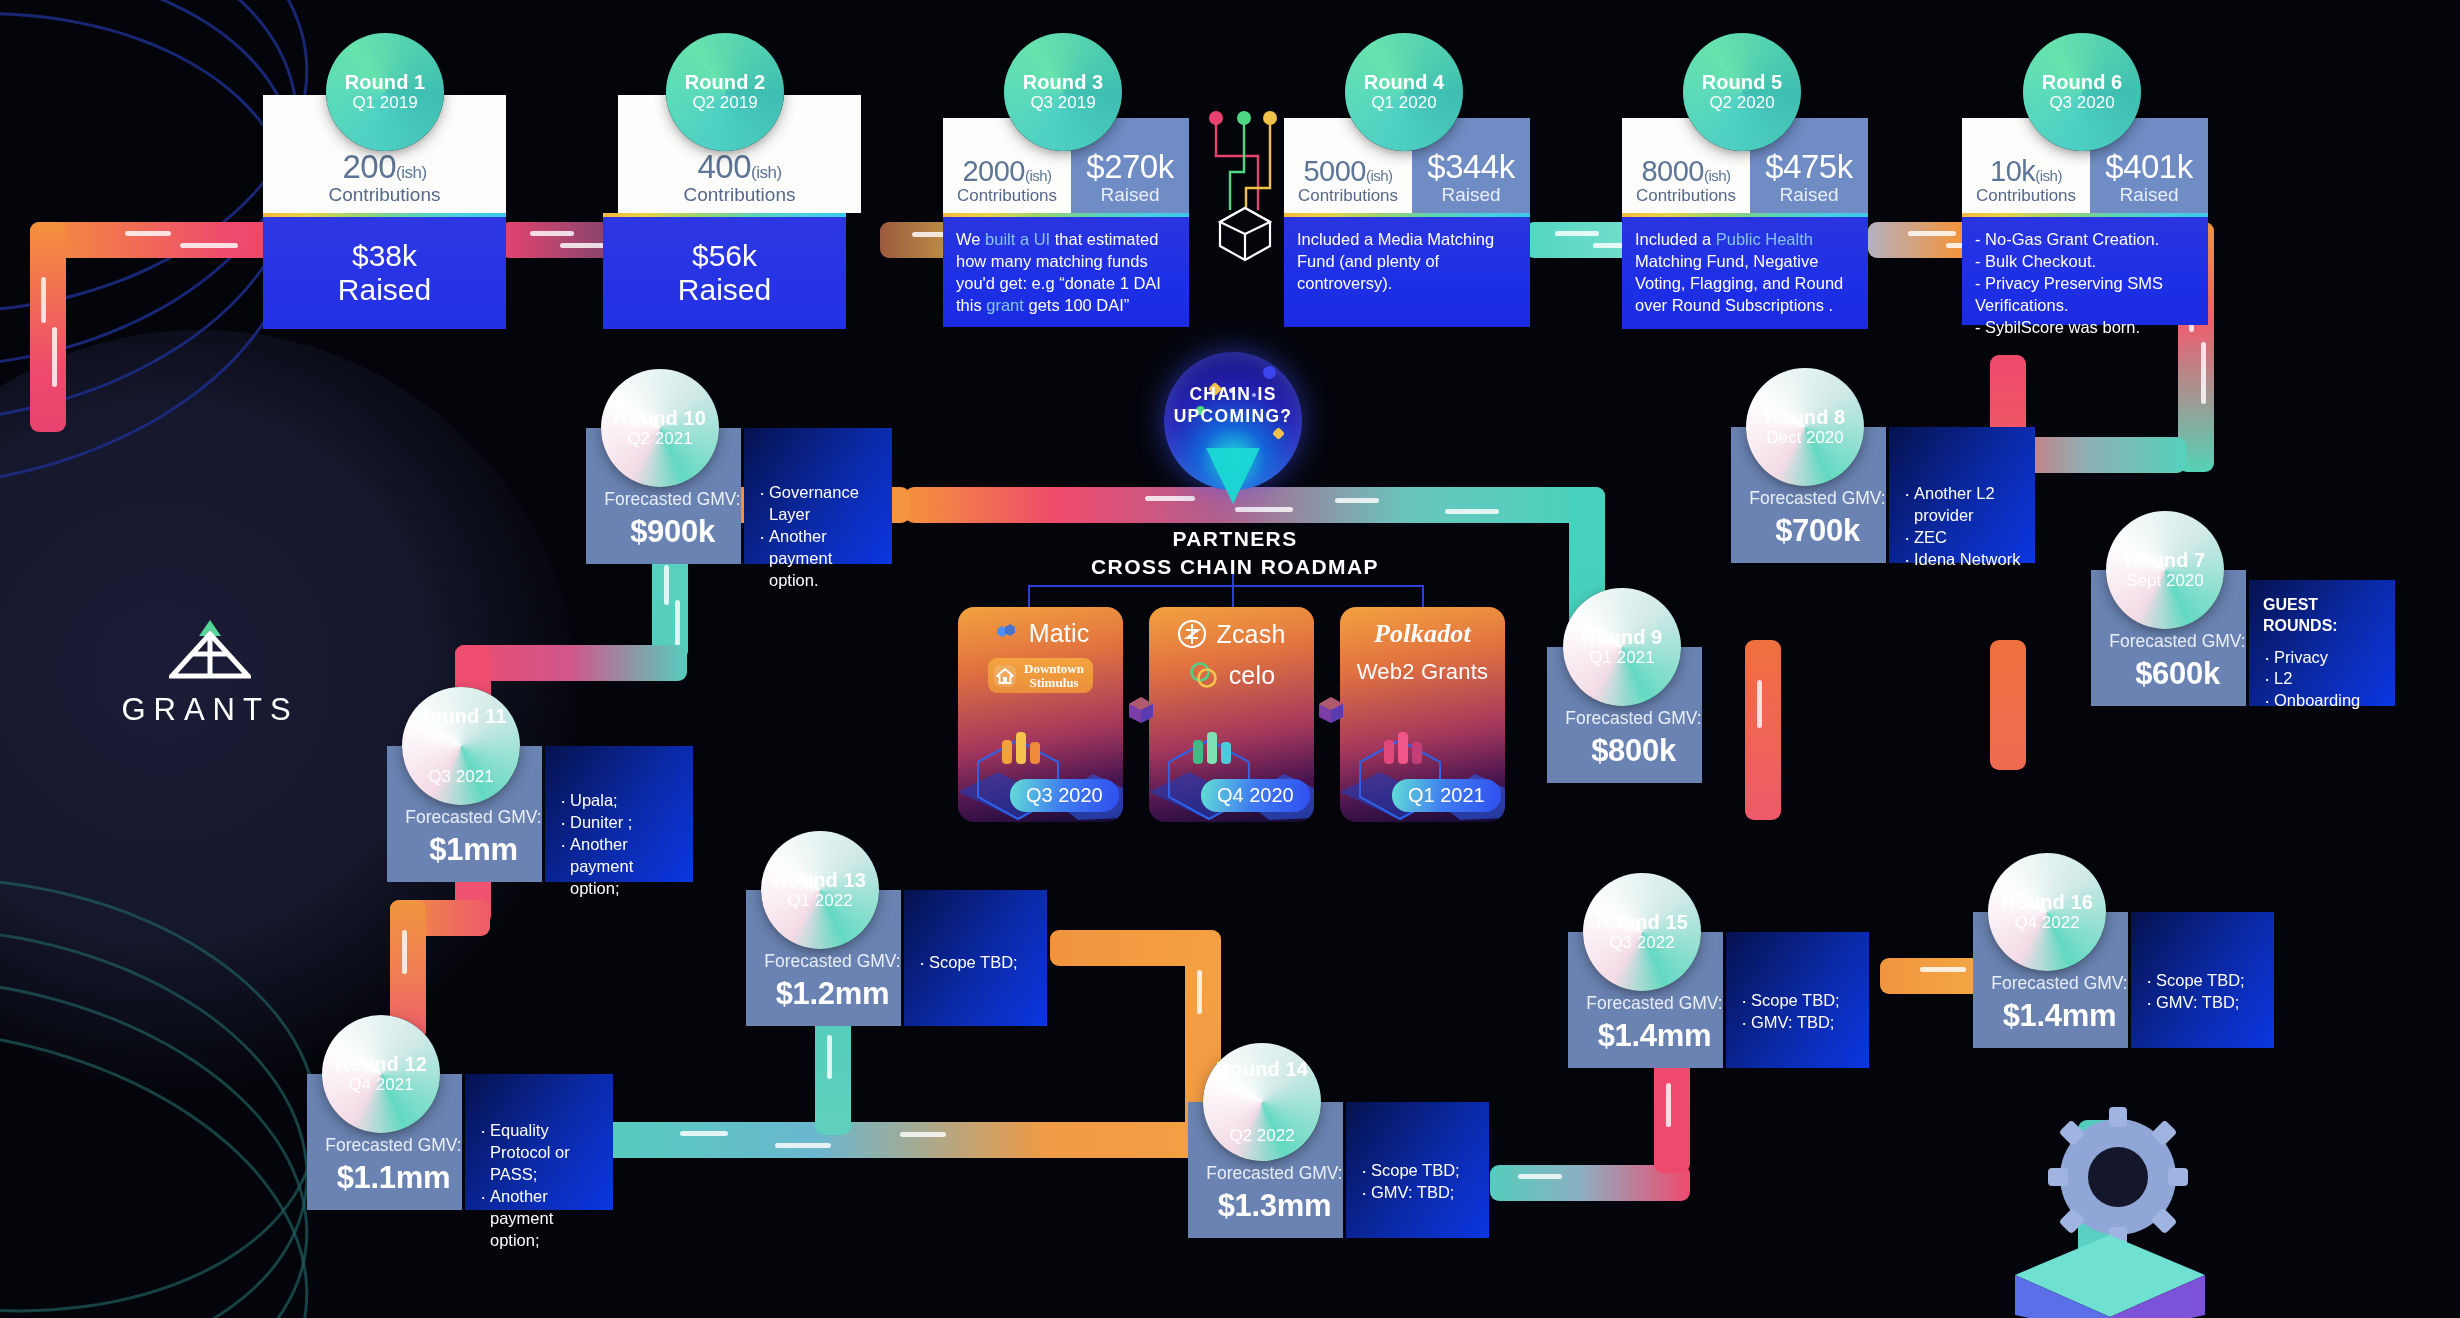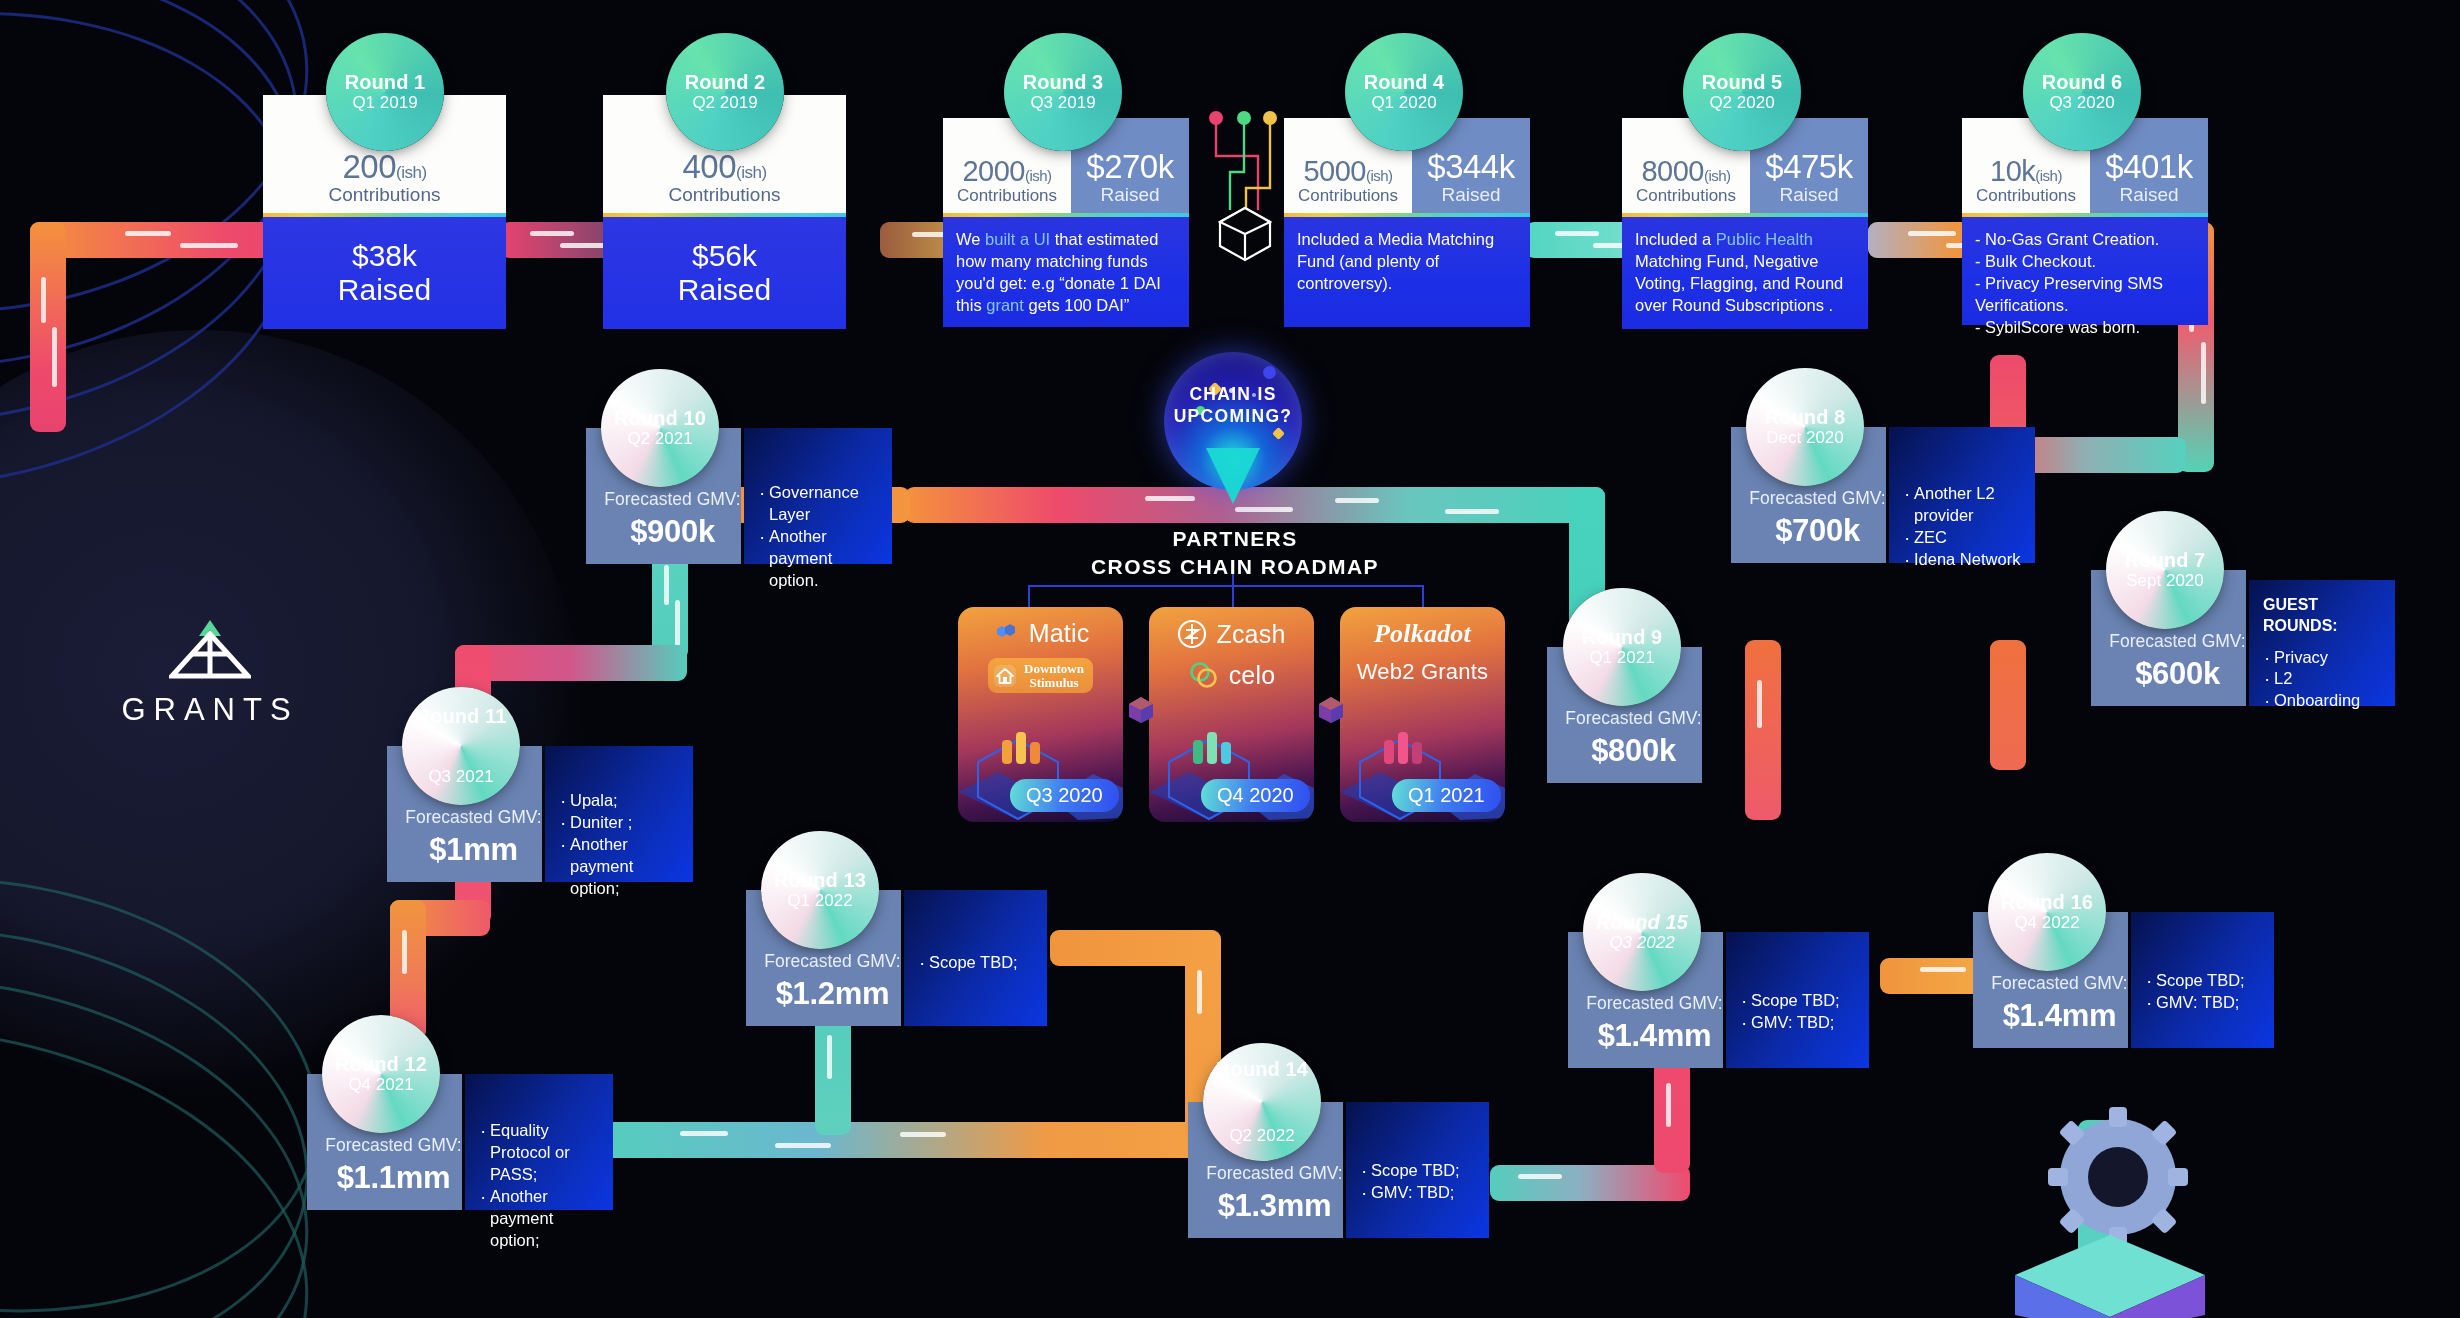--- a/index.html
+++ b/index.html
@@ -269,21 +269,21 @@
   <div class="rainbow" style="left:263px;top:213px;width:243px;"></div>
   <div class="raised-big" style="left:263px;top:217px;width:243px;height:112px;">
     <div>$38k</div>
     <div>Raised</div>
   </div>
 
   <div class="badge past" style="left:673px;top:40px;">
     <div class="bt">Round 2</div>
     <div class="bq">Q2 2019</div>
   </div>
-  <div class="stat-white" style="left:603px;top:95px;width:243px;height:118px;">
+  <div class="stat-white" style="left:618px;top:95px;width:243px;height:118px;">
     <div class="num"><span>400</span><span class="ish">(ish)</span></div>
     <div class="lbl">Contributions</div>
   </div>
   <div class="rainbow" style="left:603px;top:213px;width:243px;"></div>
   <div class="raised-big" style="left:603px;top:217px;width:243px;height:112px;">
     <div>$56k</div>
     <div>Raised</div>
   </div>
 
   <div class="badge past" style="left:1011px;top:40px;">
@@ -599,21 +599,21 @@
     <div class="cap">Forecasted GMV:</div>
     <div class="val">$1.3mm</div>
   </div>
   <div class="note dark" style="left:1346px;top:1102px;width:143px;height:136px;">
     <ul style="margin-top:44px">
         <li>Scope TBD;</li>
         <li>GMV: TBD;</li>
       </ul>
   </div>
 
-  <div class="badge future" style="left:1590px;top:880px;font-style:italic;">
+  <div class="badge future" style="left:1590px;top:880px;">
     <div class="bt">Round 15</div>
     <div class="bq">Q3 2022</div>
   </div>
   <div class="fc" style="left:1568px;top:932px;width:155px;height:136px;">
     <div class="cap">Forecasted GMV:</div>
     <div class="val">$1.4mm</div>
   </div>
   <div class="note dark" style="left:1726px;top:932px;width:143px;height:136px;">
     <ul style="margin-top:44px">
         <li>Scope TBD;</li>

